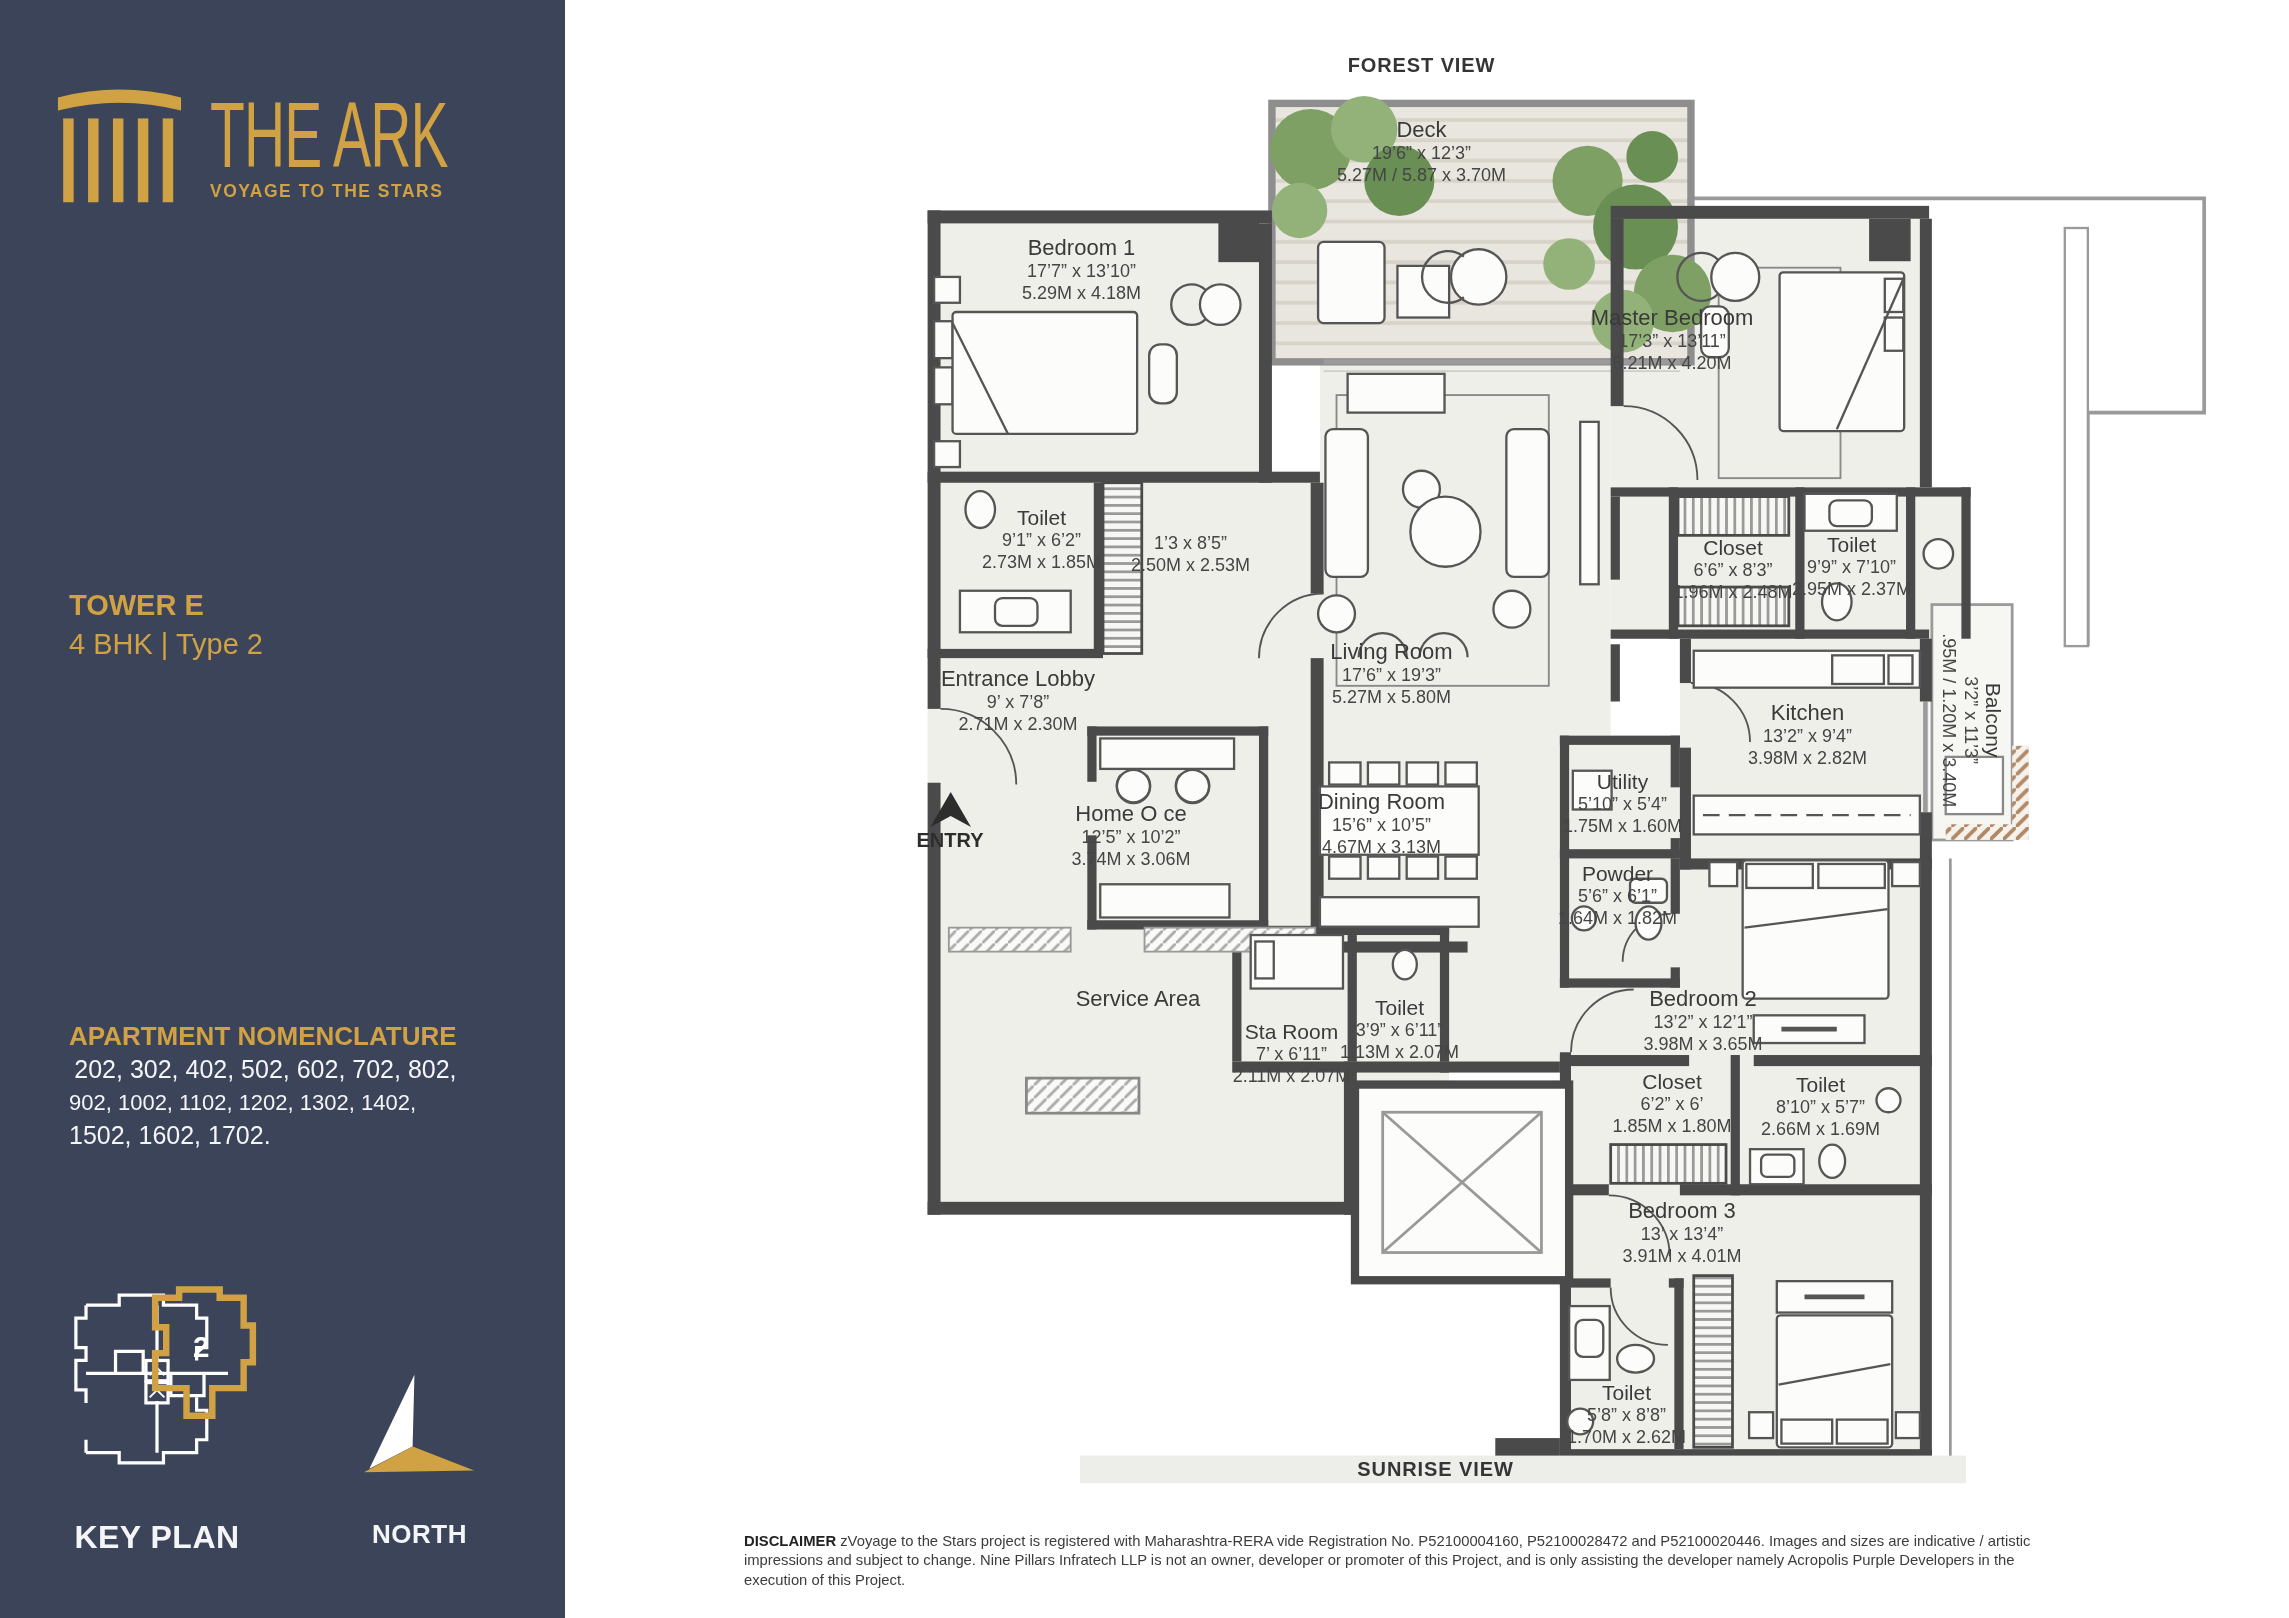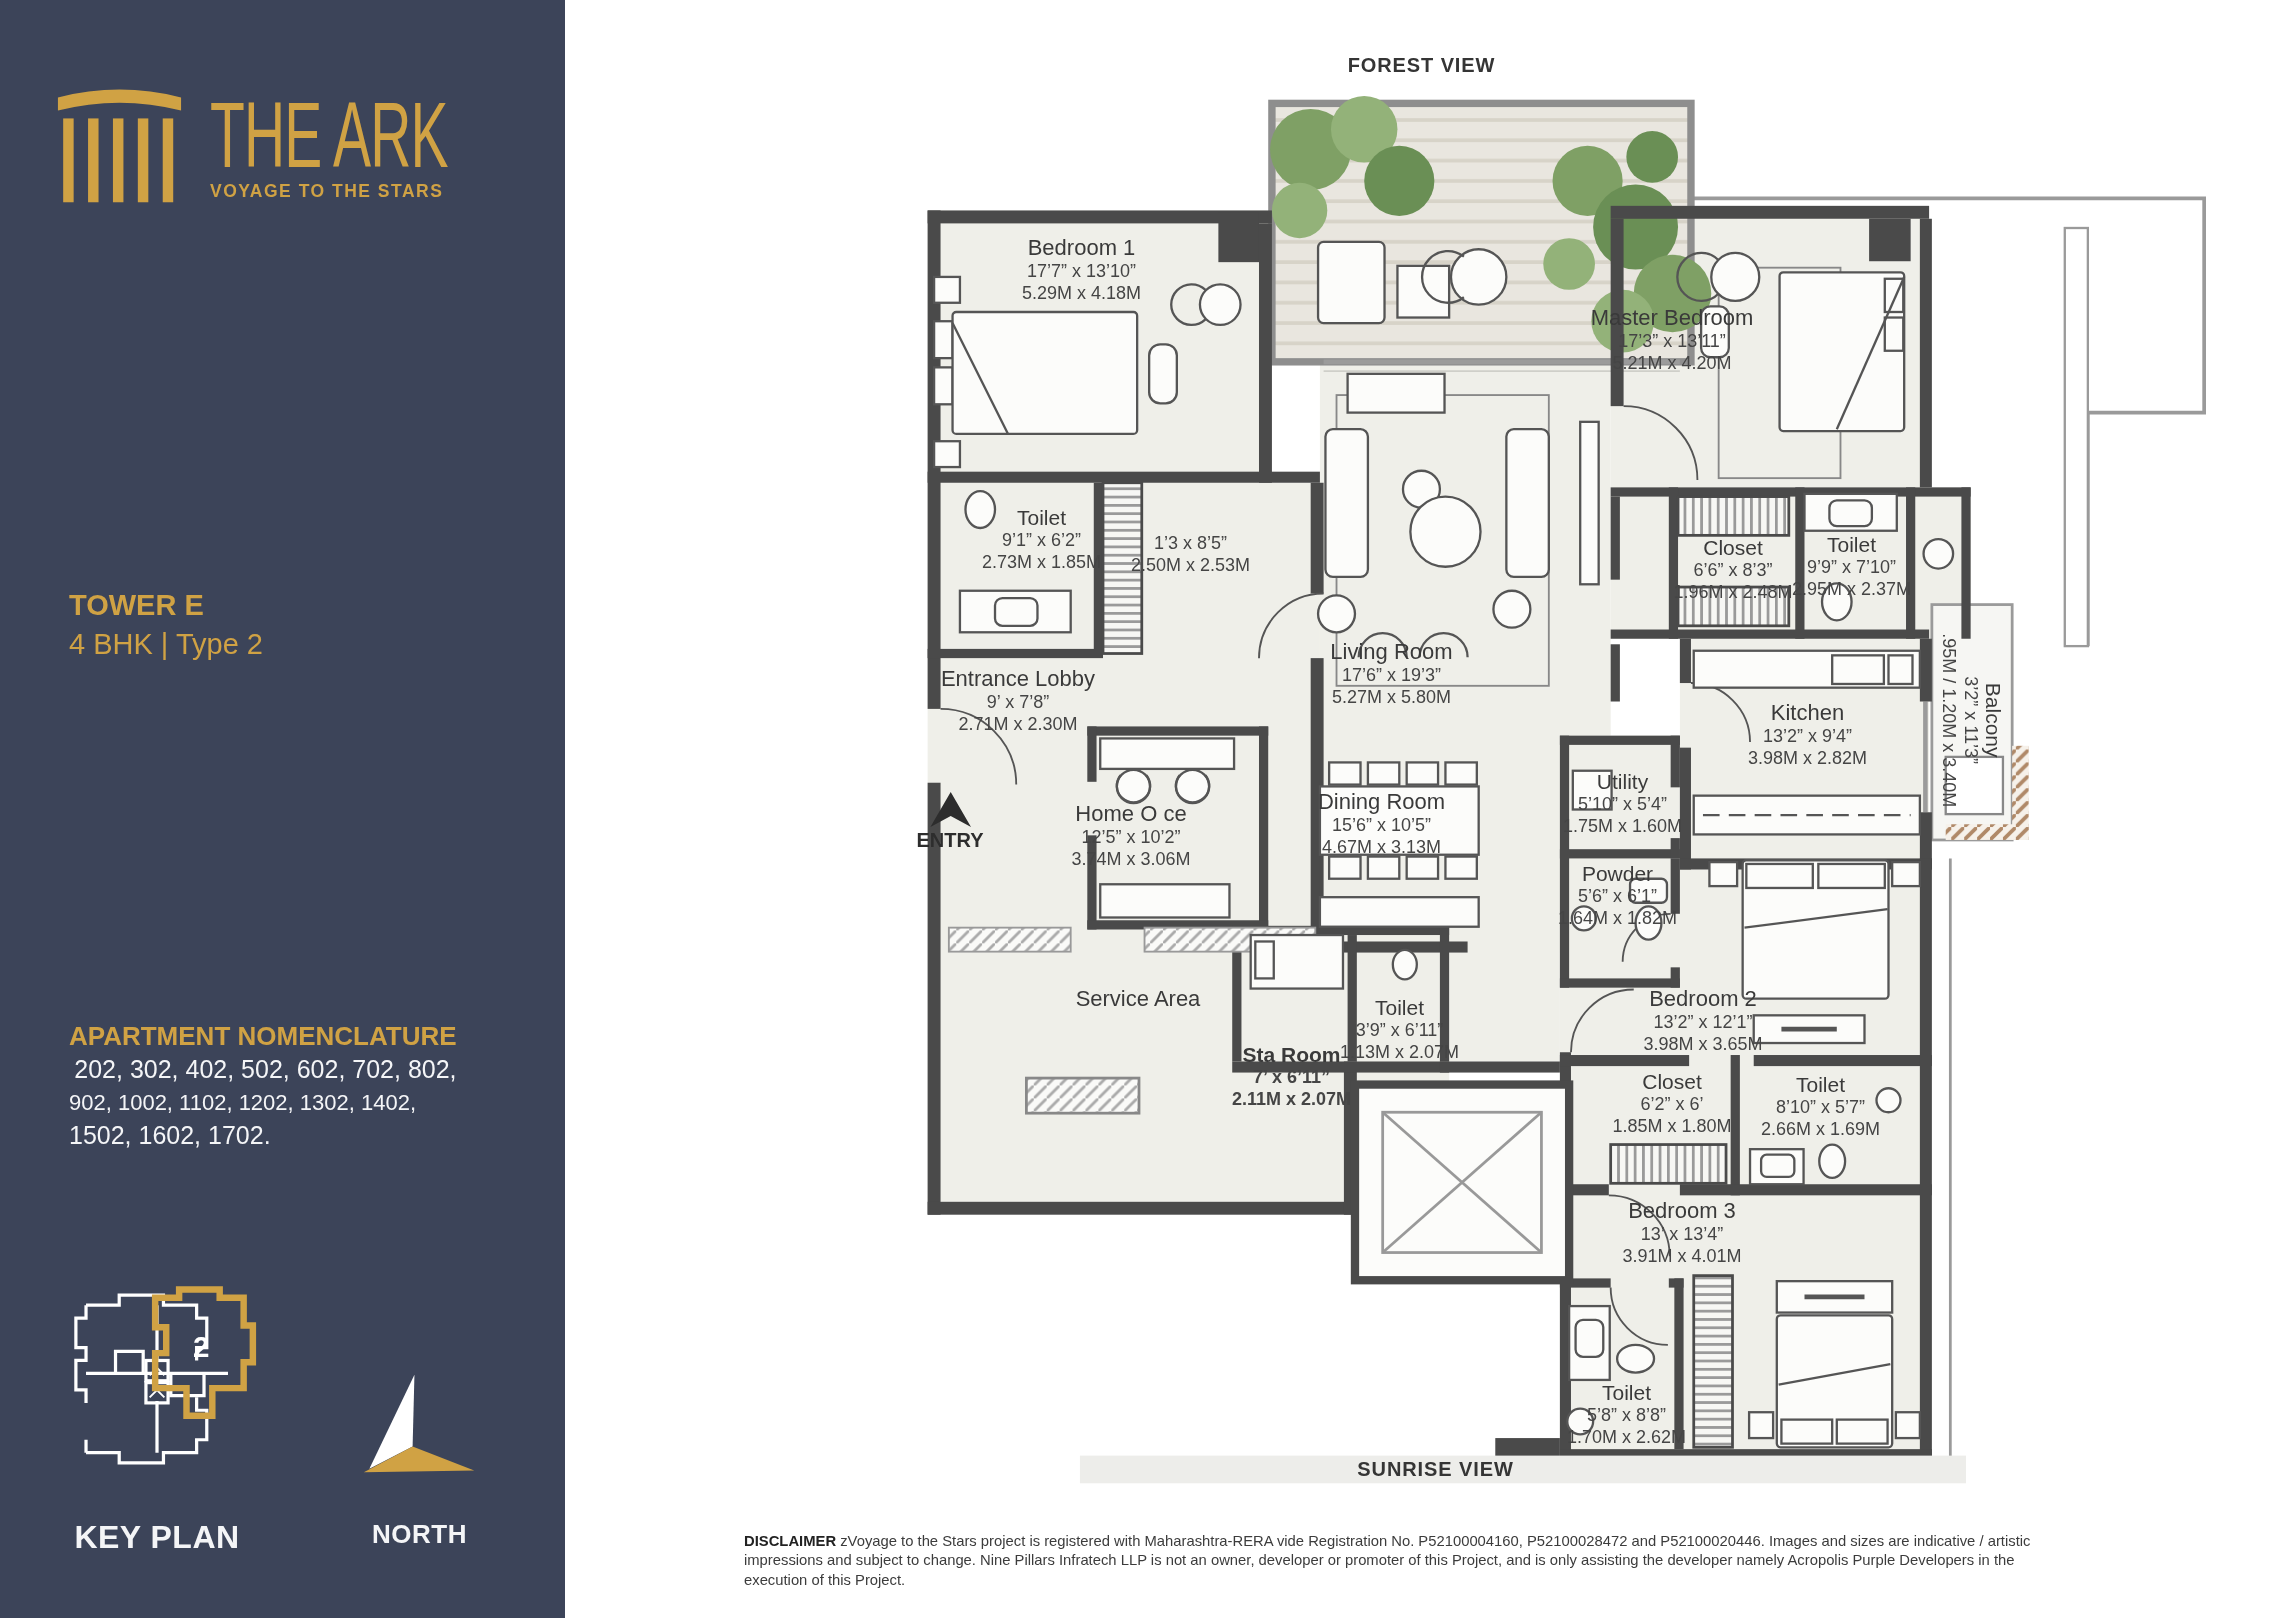--- a/index.html
+++ b/index.html
@@ -346,20 +346,25 @@
       <circle cx="1712" cy="1540" r="14"></circle>
     </g>
 
     <polygon points="1030,858 1008,896 1030,884 1052,896" fill="#2d2d2d"></polygon>
 
     <rect x="1170" y="1577" width="960" height="30" fill="#ededea"></rect>
   </svg>
 
   <div class="viewtitle" style="left:1283px;top:54px;width:277px;" actable="false">FOREST VIEW</div>
 
+  <div class="rlabel" style="left:1274px;top:117px;width:295px;">
+    <div class="rname">Deck</div>
+    <div class="rdim">19’6” x 12’3”</div>
+    <div class="rdim">5.27M / 5.87 x 3.70M</div>
+  </div>
 
   <div class="rlabel" style="left:943px;top:235px;width:277px;">
     <div class="rname">Bedroom 1</div>
     <div class="rdim">17’7” x 13’10”</div>
     <div class="rdim">5.29M x 4.18M</div>
   </div>
 
   <div class="rlabel sm" style="left:949px;top:505px;width:185px;">
     <div class="rname">Toilet</div>
     <div class="rdim">9’1” x 6’2”</div>
@@ -437,21 +442,21 @@
     <div class="rdim">5’6” x 6’1”</div>
     <div class="rdim">1.64M x 1.82M</div>
   </div>
 
   <div class="rlabel" style="left:1027px;top:986px;width:222px;">
     <div class="rname">Service Area</div>
     <div class="rdim"></div>
     <div class="rdim"></div>
   </div>
 
-  <div class="rlabel sm" style="left:1204px;top:1042px;width:175px;font-weight:bold;">
+  <div class="rlabel sm" style="left:1204px;top:1019px;width:175px;">
     <div class="rname">Sta  Room</div>
     <div class="rdim">7’ x 6’11”</div>
     <div class="rdim">2.11M x 2.07M</div>
   </div>
 
   <div class="rlabel sm" style="left:1321px;top:995px;width:157px;">
     <div class="rname">Toilet</div>
     <div class="rdim">3’9” x 6’11”</div>
     <div class="rdim">1.13M x 2.07M</div>
   </div>

